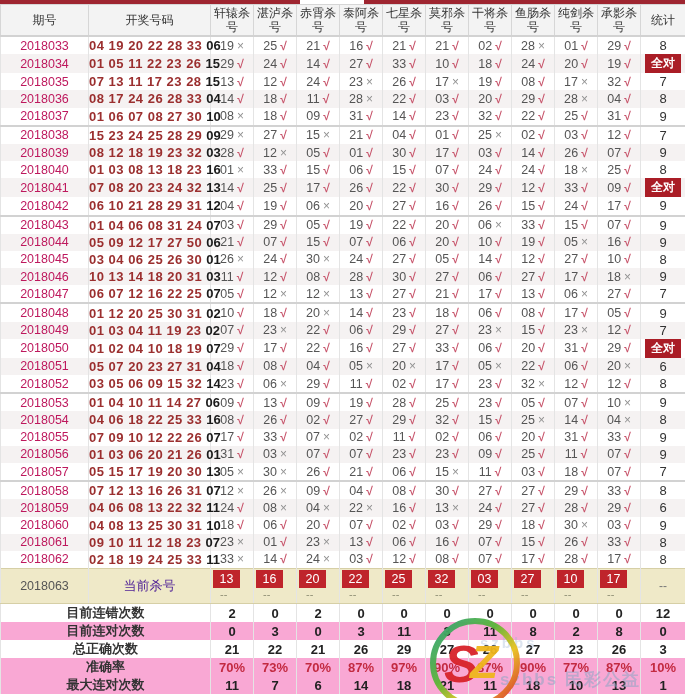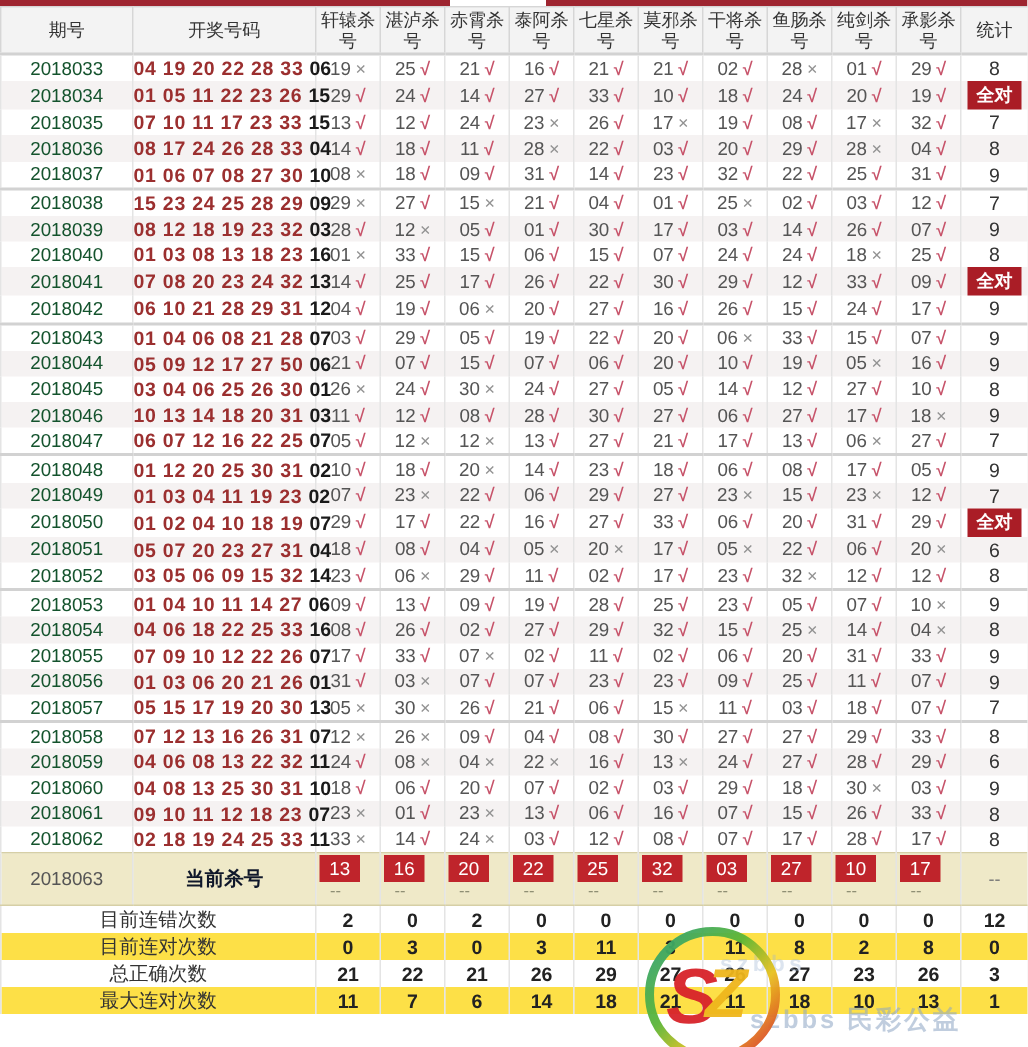--- a/index.html
+++ b/index.html
@@ -12,42 +12,42 @@
   .topbar .gap{position:absolute;top:0;left:300px;width:64px;height:4px;background:#fff;}
   table{border-collapse:collapse;table-layout:fixed;width:685px;}
   th{
     background:#f3f3f3;border:1px solid #d6d6d6;font-weight:normal;
     font-size:12px;color:#333;height:30px;line-height:14px;padding:0 0;text-align:center;
   }
   td{padding:0;text-align:center;font-size:12px;color:#444;height:17.2px;
      border-left:1px solid #e4e4e4;border-right:1px solid #e4e4e4;}
   tr.data-row.alt td{background:#f5f2f2;}
   tr.group-start td{border-top:2px solid #d2d2d2;}
-  .issue{color:#14532d;font-size:12.5px;}
+  .issue{color:#be185d;font-size:12.5px;}
   .nums{white-space:nowrap;}
   .nums .reds{color:#9b2f2f;font-weight:bold;font-size:13px;letter-spacing:.5px;}
   .nums .blue{color:#1a1a1a;font-weight:bold;font-size:13px;margin-left:4px;}
   .kill .num{color:#555;font-size:12.5px;}
   .mark-ok{color:#c7536a;font-weight:bold;margin-left:3px;}
   .mark-no{color:#929292;margin-left:3px;}
   .stat{color:#333;font-size:13px;}
   .badge-all{display:inline-block;background:#aa1d26;color:#fff;font-size:12px;
              font-weight:bold;padding:1px 6px;}
   tr.current-row td{background:#efe9c8;height:34px;border-top:1px solid #d6cfa6;
                     border-bottom:1px solid #d6cfa6;vertical-align:top;}
   .cur-issue{color:#555;font-size:12.5px;line-height:34px;text-align:center;}
-  .cur-label{font-weight:bold;color:#0f172a;font-size:13px;line-height:34px;}
+  .cur-label{font-weight:normal;color:#4c1d95;font-size:13px;line-height:34px;}
   .cur-cell{text-align:left;padding-left:2px;}
   .cur-badge{display:inline-block;background:#bf242b;color:#fff;width:27px;height:18px;
              line-height:18px;text-align:center;font-size:12.5px;margin-top:1px;}
   .cur-dash{display:block;color:#8f8f74;font-size:11px;line-height:12px;padding-left:7px;text-align:left;}
   .cur-stat{color:#777;font-size:12px;line-height:34px;}
   tr.summary-row td{height:17.4px;font-size:13px;font-weight:bold;color:#222;background:#fff;}
-  tr.summary-row.blue td{background:#fde047;}
-  tr.summary-row td.slabel{font-weight:normal;color:#333;font-size:13px;}
+  tr.summary-row.blue td{background:#f9a8d4;}
+  tr.summary-row td.slabel{font-weight:bold;color:#333;font-size:13px;}
   tr.summary-row td.pct{color:#c32a41;}
   .wm{position:absolute;pointer-events:none;}
   .wm-logo{left:428px;top:616px;width:94px;height:94px;opacity:.95;}
   .wm-text{left:500px;top:668px;color:#8ea6c4;opacity:.55;font-size:17px;font-weight:bold;
            letter-spacing:2px;white-space:nowrap;}
   .wm-text2{left:480px;top:634px;color:#9db4d2;opacity:.35;font-size:15px;font-weight:bold;
             letter-spacing:3px;white-space:nowrap;}
 </style>
 </head>
 <body>
@@ -115,21 +115,21 @@
         <td class="kill"><span class="num">33</span><span class="mark-ok">√</span></td>
         <td class="kill"><span class="num">10</span><span class="mark-ok">√</span></td>
         <td class="kill"><span class="num">18</span><span class="mark-ok">√</span></td>
         <td class="kill"><span class="num">24</span><span class="mark-ok">√</span></td>
         <td class="kill"><span class="num">20</span><span class="mark-ok">√</span></td>
         <td class="kill"><span class="num">19</span><span class="mark-ok">√</span></td>
         <td class="stat"><span class="badge-all">全对</span></td>
       </tr>
       <tr class="data-row">
         <td class="issue">2018035</td>
-        <td class="nums"><span class="reds">07 10 11 17 23 33</span><span class="blue">15</span></td>
+        <td class="nums"><span class="reds">07 13 11 17 23 28</span><span class="blue">15</span></td>
         <td class="kill"><span class="num">13</span><span class="mark-ok">√</span></td>
         <td class="kill"><span class="num">12</span><span class="mark-ok">√</span></td>
         <td class="kill"><span class="num">24</span><span class="mark-ok">√</span></td>
         <td class="kill"><span class="num">23</span><span class="mark-no">×</span></td>
         <td class="kill"><span class="num">26</span><span class="mark-ok">√</span></td>
         <td class="kill"><span class="num">17</span><span class="mark-no">×</span></td>
         <td class="kill"><span class="num">19</span><span class="mark-ok">√</span></td>
         <td class="kill"><span class="num">08</span><span class="mark-ok">√</span></td>
         <td class="kill"><span class="num">17</span><span class="mark-no">×</span></td>
         <td class="kill"><span class="num">32</span><span class="mark-ok">√</span></td>
@@ -235,21 +235,21 @@
         <td class="kill"><span class="num">27</span><span class="mark-ok">√</span></td>
         <td class="kill"><span class="num">16</span><span class="mark-ok">√</span></td>
         <td class="kill"><span class="num">26</span><span class="mark-ok">√</span></td>
         <td class="kill"><span class="num">15</span><span class="mark-ok">√</span></td>
         <td class="kill"><span class="num">24</span><span class="mark-ok">√</span></td>
         <td class="kill"><span class="num">17</span><span class="mark-ok">√</span></td>
         <td class="stat">9</td>
       </tr>
       <tr class="data-row group-start">
         <td class="issue">2018043</td>
-        <td class="nums"><span class="reds">01 04 06 08 21 28</span><span class="blue">07</span></td>
+        <td class="nums"><span class="reds">01 04 06 08 31 24</span><span class="blue">07</span></td>
         <td class="kill"><span class="num">03</span><span class="mark-ok">√</span></td>
         <td class="kill"><span class="num">29</span><span class="mark-ok">√</span></td>
         <td class="kill"><span class="num">05</span><span class="mark-ok">√</span></td>
         <td class="kill"><span class="num">19</span><span class="mark-ok">√</span></td>
         <td class="kill"><span class="num">22</span><span class="mark-ok">√</span></td>
         <td class="kill"><span class="num">20</span><span class="mark-ok">√</span></td>
         <td class="kill"><span class="num">06</span><span class="mark-no">×</span></td>
         <td class="kill"><span class="num">33</span><span class="mark-ok">√</span></td>
         <td class="kill"><span class="num">15</span><span class="mark-ok">√</span></td>
         <td class="kill"><span class="num">07</span><span class="mark-ok">√</span></td>
@@ -589,20 +589,34 @@
         <td>22</td>
         <td>21</td>
         <td>26</td>
         <td>29</td>
         <td>27</td>
         <td>26</td>
         <td>27</td>
         <td>23</td>
         <td>26</td>
         <td>3</td>
+      </tr>
+      <tr class="summary-row blue">
+        <td class="slabel" colspan="2">准确率</td>
+        <td class="pct">70%</td>
+        <td class="pct">73%</td>
+        <td class="pct">70%</td>
+        <td class="pct">87%</td>
+        <td class="pct">97%</td>
+        <td class="pct">90%</td>
+        <td class="pct">87%</td>
+        <td class="pct">90%</td>
+        <td class="pct">77%</td>
+        <td class="pct">87%</td>
+        <td class="pct">10%</td>
       </tr>
       <tr class="summary-row blue">
         <td class="slabel" colspan="2">最大连对次数</td>
         <td>11</td>
         <td>7</td>
         <td>6</td>
         <td>14</td>
         <td>18</td>
         <td>21</td>
         <td>11</td>

